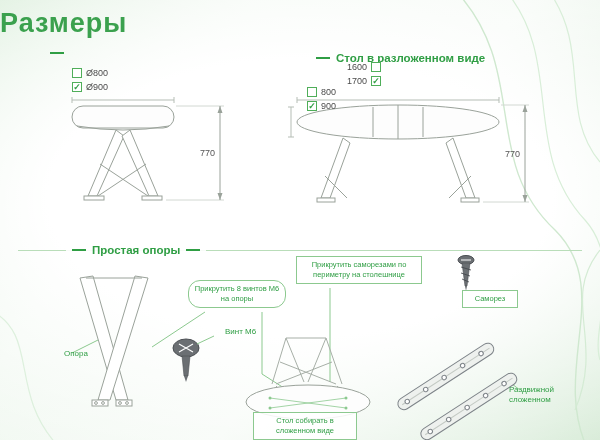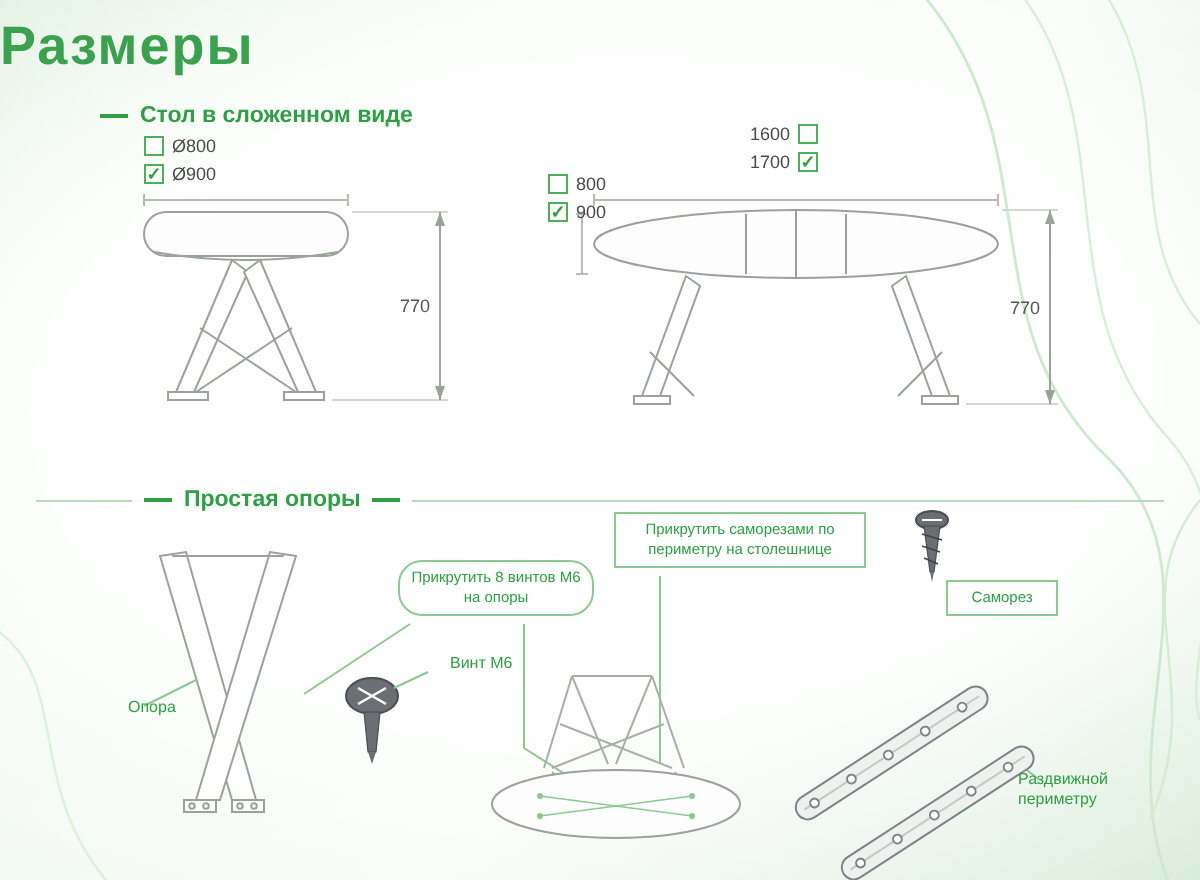--- a/index.html
+++ b/index.html
@@ -32,21 +32,21 @@
   .opt.rev { flex-direction:row-reverse; }
   .cb {
     width:10px; height:10px; border:1px solid #4fae59; background:#fff;
     display:inline-flex; align-items:center; justify-content:center;
     font-size:9px; line-height:1; color:#2f9e44; font-weight:bold; cursor:pointer;
   }
   .opt-l { font-size:9px; color:#4a4a4a; }
   .note {
     position:absolute; border:1px solid #8cc98f; background:rgba(255,255,255,0.88);
     color:#2f9e44; font-size:7.5px; line-height:1.3; text-align:center;
-    padding:3px 4px; z-index:3;margin-left:11px;
+    padding:3px 4px; z-index:3;
   }
   .tag {
     position:absolute; color:#2f9e44; font-size:8px; line-height:1.25; z-index:3;padding-left:12px;
   }
 </style>
 </head>
 <body>
 
 <div id="app">
 
@@ -55,21 +55,20 @@
     <path d="M505 -10 C 565 60, 520 150, 585 220 C 625 265, 590 330, 600 360" fill="none" stroke="#d8eed8" stroke-width="1.2"></path>
     <path d="M548 -10 C 592 50, 558 112, 600 162" fill="none" stroke="#d8eed8" stroke-width="1.2"></path>
     <path d="M600 250 C 560 300, 605 340, 575 410" fill="none" stroke="#d4ebd4" stroke-width="1.2"></path>
     <path d="M-10 310 C 40 335, 8 392, 58 446" fill="none" stroke="#ddf0dd" stroke-width="1.2"></path>
   </svg>
 
   <div class="page-title">Размеры</div>
 
   <div class="sec-h" style="left:50px;top:52px;">
     <span class="dash"></span>
-    <span>Стол в сложенном виде</span>
   </div>
 
   <div class="opts" style="left:72px;top:68px;">
     <div class="opt">
       <span class="cb"></span>
       <span class="opt-l">Ø800</span>
     </div>
     <div class="opt">
       <span class="cb">✓</span>
       <span class="opt-l">Ø900</span>
@@ -97,33 +96,37 @@
     <g>
       <line x1="134" y1="10" x2="182" y2="10" stroke="#d2d8d2" stroke-width="1"></line>
       <line x1="124" y1="104" x2="182" y2="104" stroke="#d2d8d2" stroke-width="1"></line>
       <line x1="178" y1="10" x2="178" y2="104" stroke="#9aa29a" stroke-width="1"></line>
       <path d="M178 10 l-2.5 7 5 0 Z" fill="#9aa29a"></path>
       <path d="M178 104 l-2.5 -7 5 0 Z" fill="#9aa29a"></path>
       <text x="173" y="60" font-size="9" fill="#555" text-anchor="end">770</text>
     </g>
   </svg>
 
-
-  <div class="opts" style="left:347px;top:62px;margin-left:28px;">
+  <div class="sec-h" style="left:316px;top:52px;">
+    <span class="dash"></span>
+    <span>Стол в разложенном виде</span>
+  </div>
+
+  <div class="opts" style="left:347px;top:62px;">
     <div class="opt rev">
       <span class="cb"></span>
       <span class="opt-l">1600</span>
     </div>
     <div class="opt rev">
       <span class="cb">✓</span>
       <span class="opt-l">1700</span>
     </div>
   </div>
 
-  <div class="opts" style="left:274px;top:87px;align-items:flex-end;">
+  <div class="opts" style="left:307px;top:87px;align-items:flex-end;">
     <div class="opt">
       <span class="cb"></span>
       <span class="opt-l">800</span>
     </div>
     <div class="opt">
       <span class="cb">✓</span>
       <span class="opt-l">900</span>
     </div>
   </div>
 
@@ -243,15 +246,16 @@
         <circle cx="511" cy="155" r="2.2" fill="#fff" stroke="#7d8388"></circle>
       </g>
     </g>
   </svg>
 
   <div class="tag" style="left:52px;top:349px;">Опора</div>
   <div class="tag" style="left:213px;top:327px;">Винт М6</div>
   <div class="note" style="left:188px;top:280px;width:98px;border-radius:12px;">Прикрутить 8 винтов М6 на опоры</div>
   <div class="note" style="left:296px;top:256px;width:126px;">Прикрутить саморезами по периметру на столешнице</div>
   <div class="note" style="left:462px;top:290px;width:56px;">Саморез</div>
-  <div class="tag" style="left:497px;top:385px;width:82px;">Раздвижной периметру</div>
+  <div class="note" style="left:253px;top:412px;width:104px;">Стол собирать в сложенном виде</div>
+  <div class="tag" style="left:497px;top:385px;width:82px;">Раздвижной сложенном</div>
 
 </div>
 
 </body></html>

